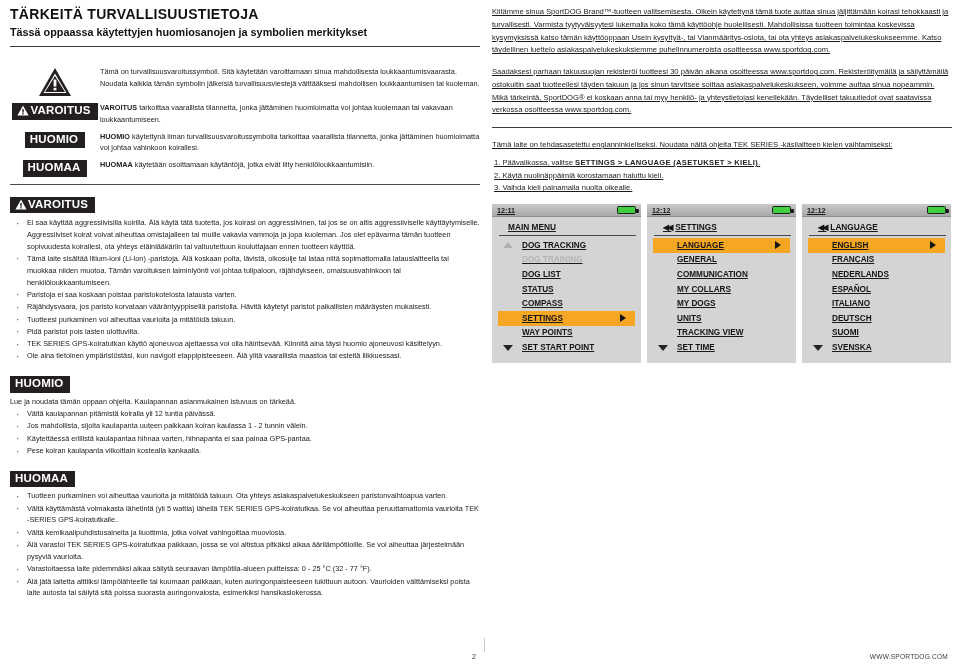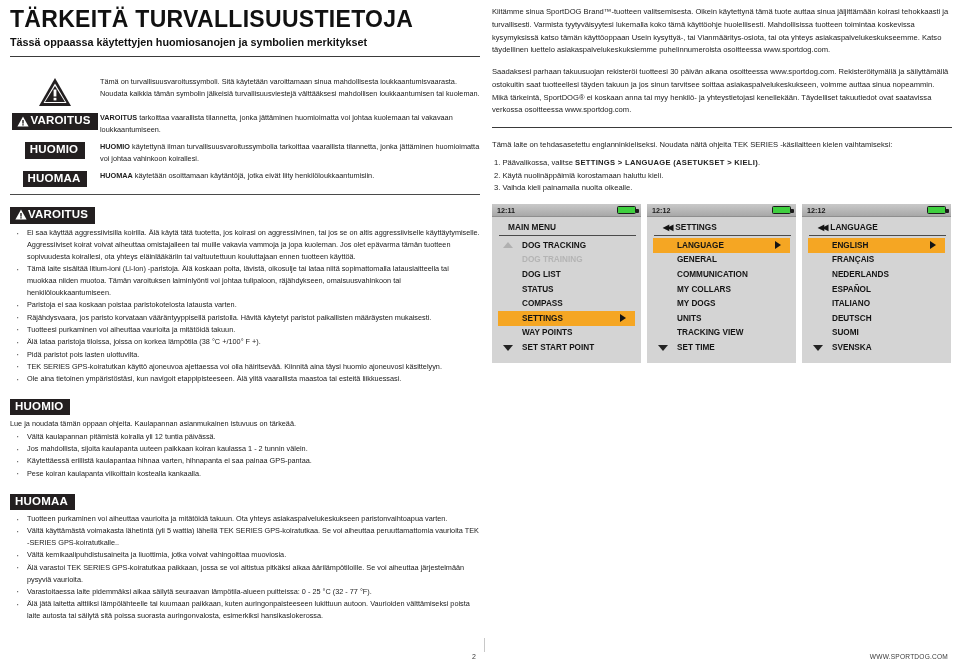--- a/index.html
+++ b/index.html
@@ -7,25 +7,25 @@
     width: 960px; height: 668px;
     background: #ffffff;
     font-family: "Liberation Sans", sans-serif;
     color: #1a1a1a;
     overflow: hidden;
   }
   .page { position: relative; width: 960px; height: 668px; padding: 0; }
 
   
   .col-left  { position: absolute; left: 10px;  top: 6px;  width: 470px; }
-  .col-right { position: absolute; left: 492px; top: 6px;  width: 460px; }
+  .col-right { position: absolute; left: 492px; top: 6px;  width: 460px; text-decoration: underline; }
 
   
   .doc-title {
-    font-size: 23px; font-weight: bold; letter-spacing: 0.3px;
+    font-size: 14px; font-weight: bold; letter-spacing: 0.3px;
     line-height: 1.15; color: #111;
   }
   .doc-subtitle {
     font-size: 10.8px; font-weight: bold; margin-top: 4px;
     line-height: 1.2; color: #111;
   }
 
   hr.rule { border: none; border-top: 1.6px solid #3a3a3a; margin: 7px 0 0 0; }
   hr.rule.thin { border-top: 1.4px solid #4a4a4a; }
 
@@ -229,21 +229,20 @@
         </svg>
         <span>VAROITUS</span>
       </span>
     </div>
     <ul class="blist">
       <li>Ei saa käyttää aggressiivisilla koirilla. Älä käytä tätä tuotetta, jos koirasi on aggressiivinen, tai jos se on altis aggressiiviselle käyttäytymiselle. Aggressiiviset koirat voivat aiheuttaa omistajalleen tai muille vakavia vammoja ja jopa kuoleman. Jos olet epävarma tämän tuotteen sopivuudesta koirallesi, ota yhteys eläinlääkäriin tai valtuutettuun kouluttajaan ennen tuotteen käyttöä.</li>
       <li>Tämä laite sisältää litium-ioni (Li-Ion) -paristoja. Älä koskaan polta, lävistä, oikosulje tai lataa niitä sopimattomalla latauslaitteella tai muokkaa niiden muotoa. Tämän varoituksen laiminlyönti voi johtaa tulipaloon, räjähdykseen, omaisuusvahinkoon tai henkilöloukkaantumiseen.</li>
       <li>Paristoja ei saa koskaan poistaa paristokotelosta latausta varten.</li>
       <li>Räjähdysvaara, jos paristo korvataan vääräntyyppisellä paristolla. Hävitä käytetyt paristot paikallisten määräysten mukaisesti.</li>
       <li>Tuotteesi purkaminen voi aiheuttaa vaurioita ja mitätöidä takuun.</li>
-      <li>Älä lataa paristoja tiloissa, joissa on korkea lämpötila (38 °C +/100° F +).</li>
       <li>Pidä paristot pois lasten ulottuvilta.</li>
       <li>TEK SERIES GPS-koiratutkan käyttö ajoneuvoa ajettaessa voi olla häiritsevää. Kiinnitä aina täysi huomio ajoneuvosi käsittelyyn.</li>
       <li>Ole aina tietoinen ympäristöstäsi, kun navigoit etappipisteeseen. Älä ylitä vaarallista maastoa tai esteitä liikkuessasi.</li>
     </ul>
 
     <div class="sec-head">
       <span class="badge badge-sm badge-block">
         <span>HUOMIO</span>
       </span>
     </div>

